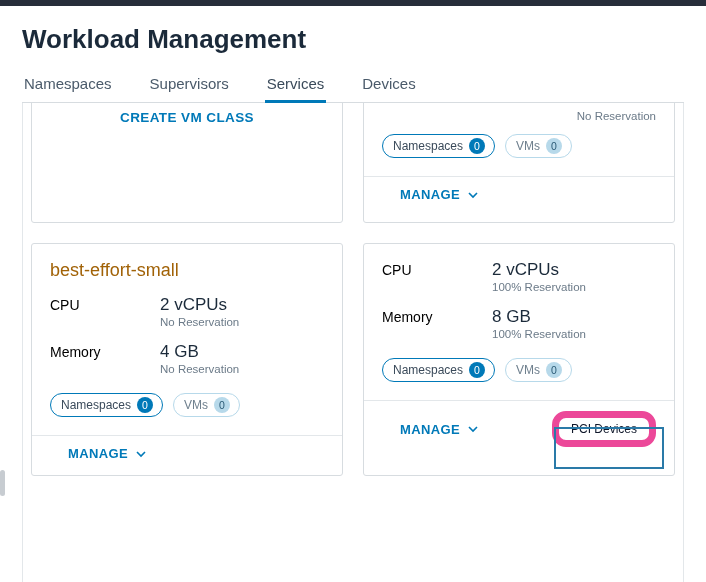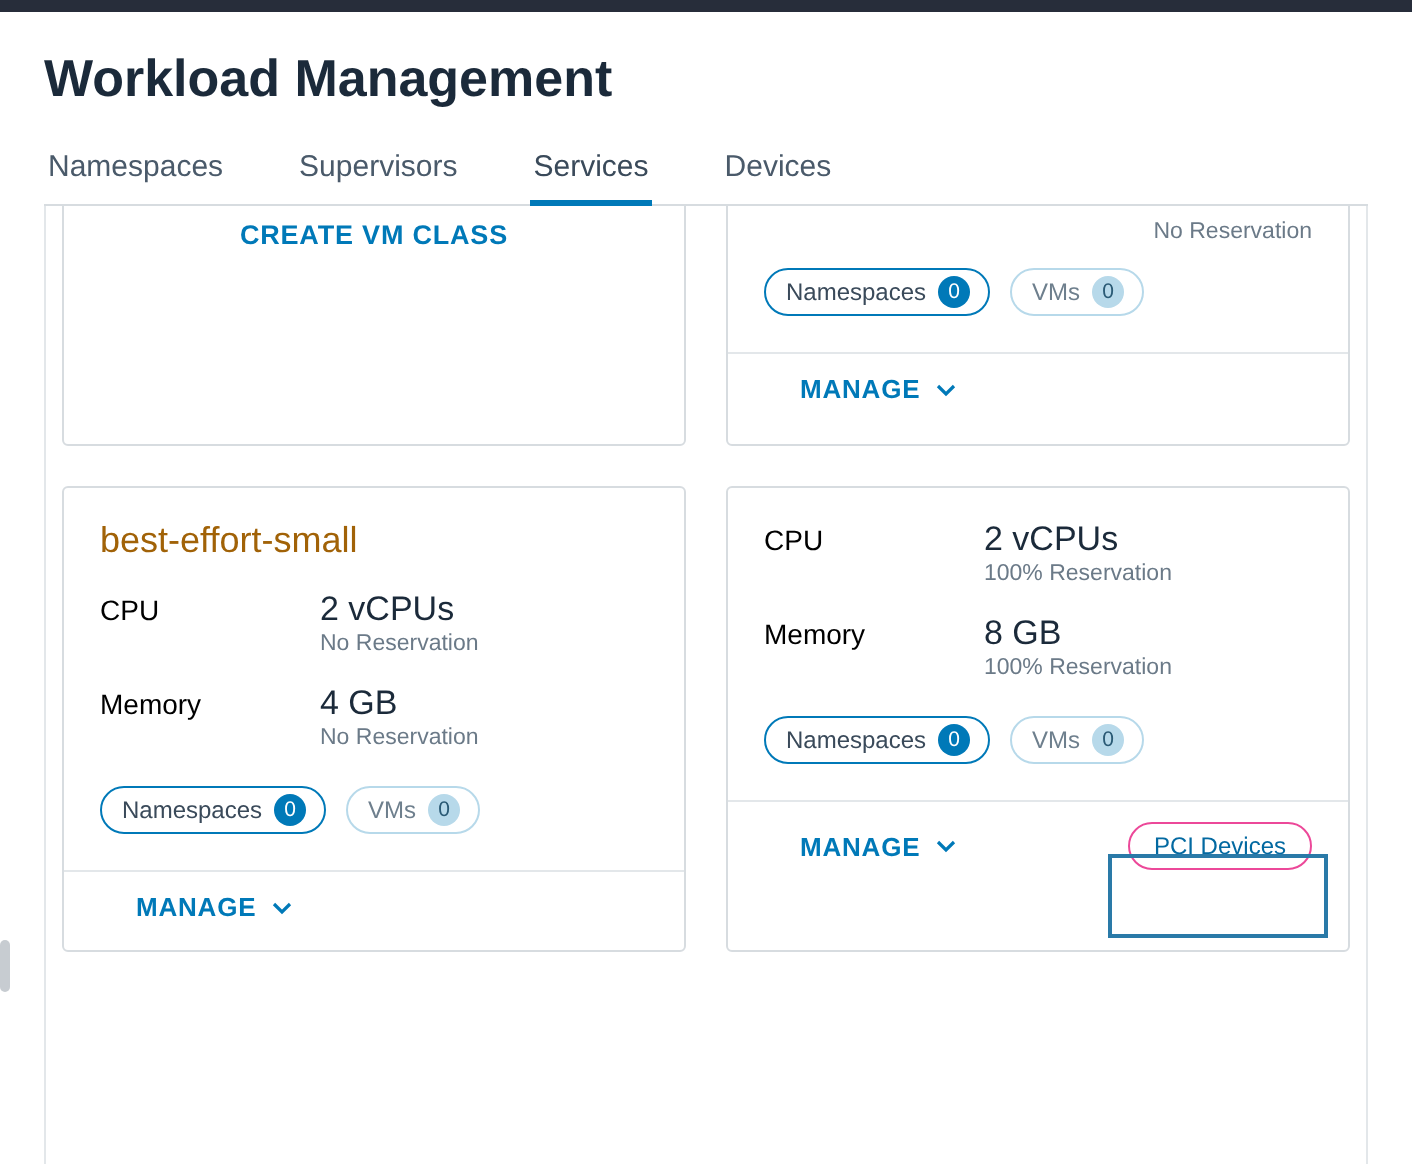--- a/index.html
+++ b/index.html
@@ -164,25 +164,25 @@
     gap: 8px;
     cursor: pointer;
     padding-left: 18px;
   }
   .chev {
     width: 10px; height: 10px;
     display: inline-block;
   }
   .chev svg { display:block; }
   .pci-pill {
-    border: 1px solid #ec4899;
+    border: 7px solid #ec4899;
     border-radius: 14px;
     padding: 4px 12px;
     font-size: 12px;
-    color: #0369a1;
+    color: #0f172a;
     cursor: pointer;
   }
   .highlight {
     position: absolute;
     right: 10px;
     bottom: 6px;
     width: 110px;
     height: 42px;
     border: 2px solid #2a7aa8;
     pointer-events: none;

